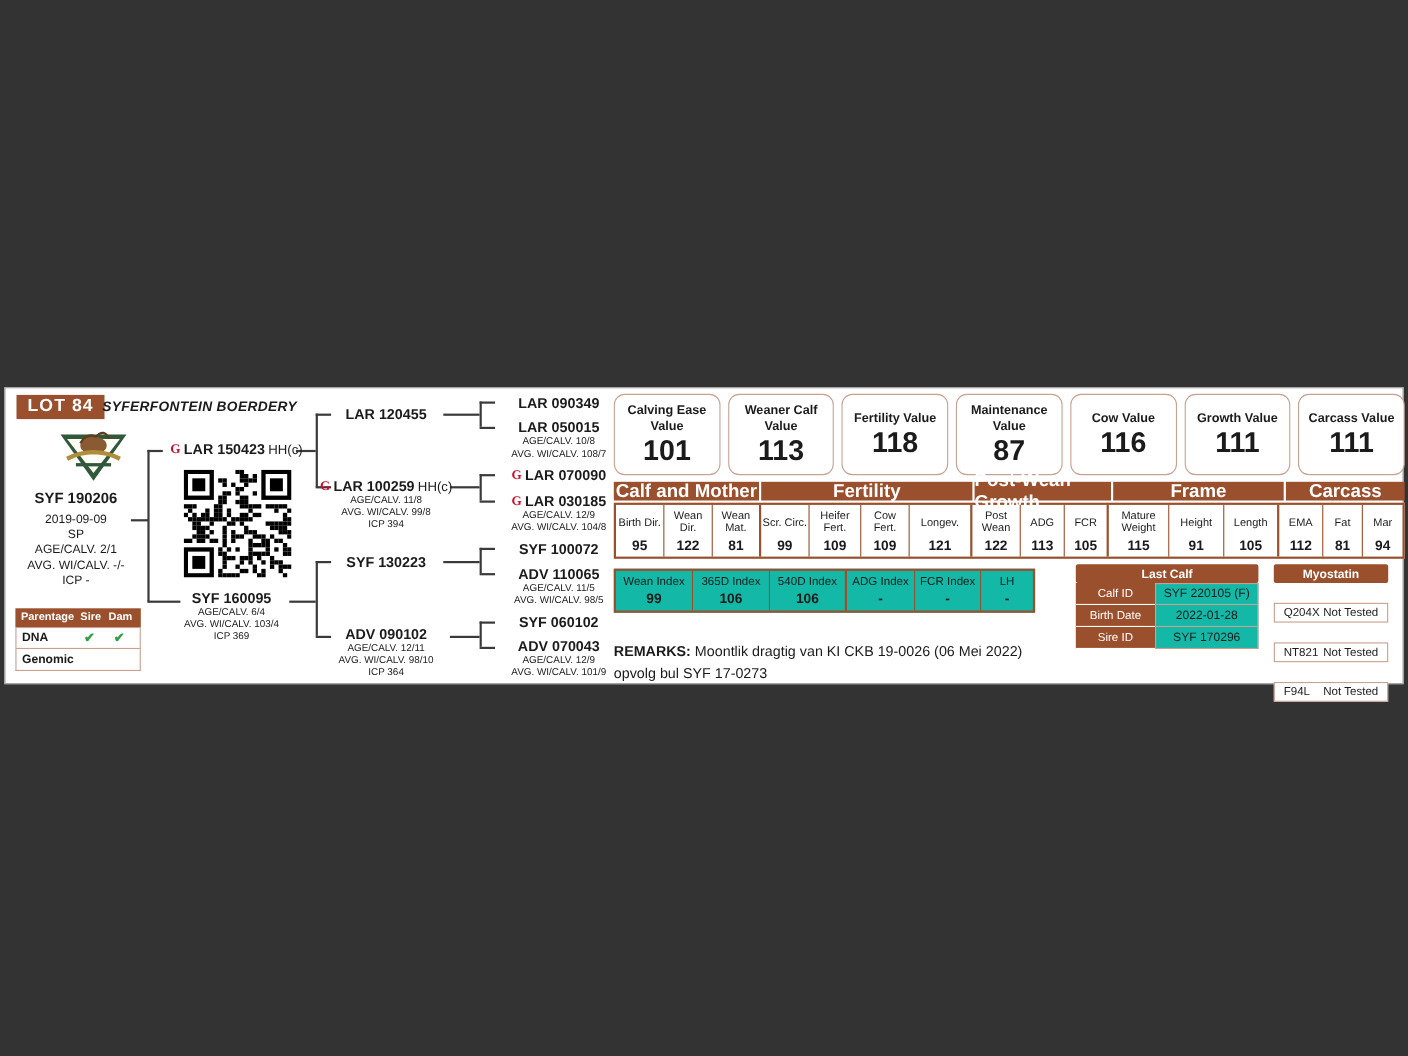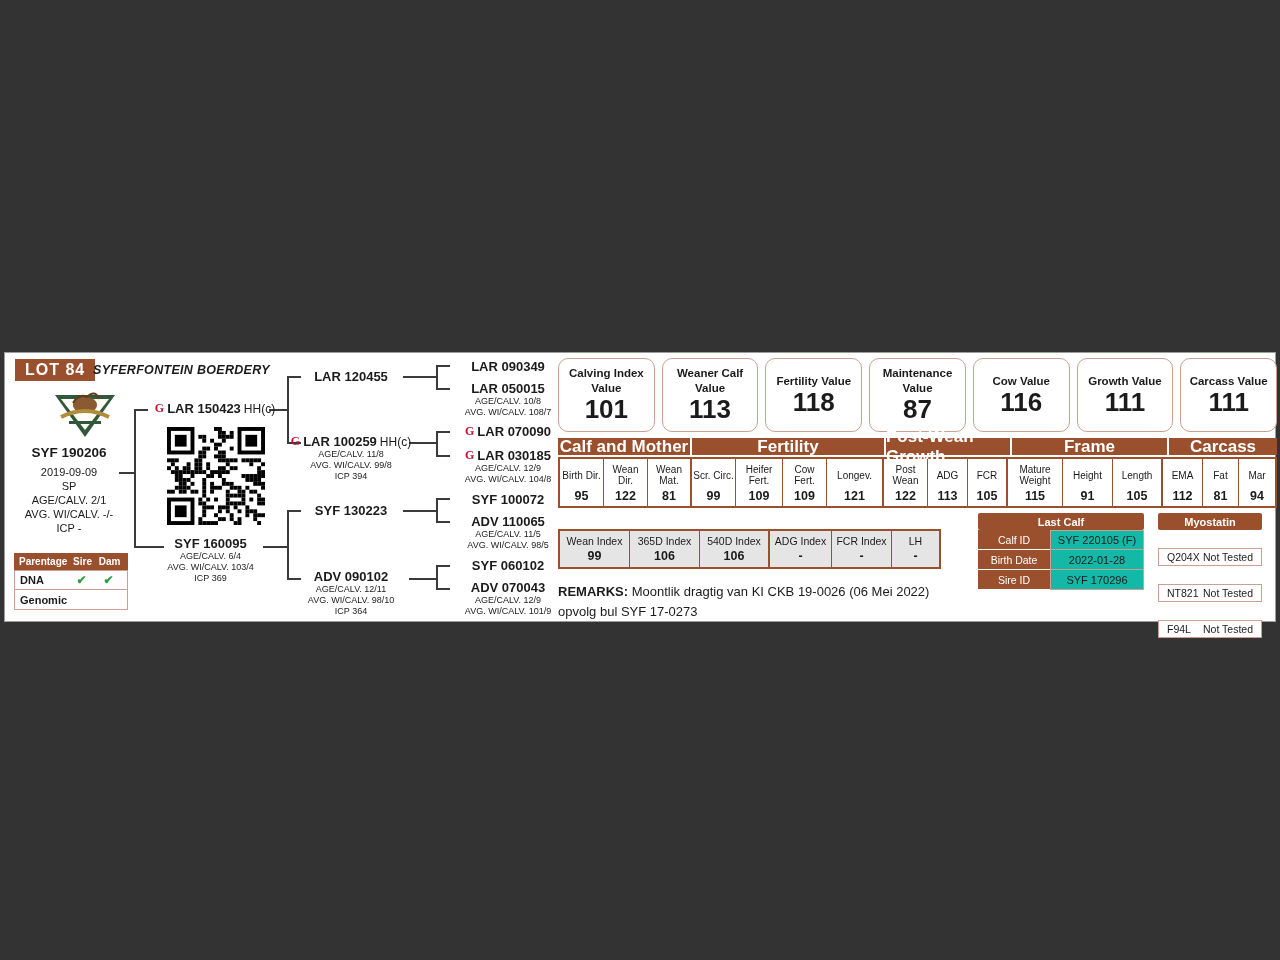--- a/index.html
+++ b/index.html
@@ -53,21 +53,21 @@
          display:flex;align-items:center;justify-content:center;box-sizing:border-box;}
   .ebv-body{display:flex;border:2px solid #9a4f2d;box-sizing:border-box;background:#fff;}
   .ec{border-right:1px solid #9a4f2d;box-sizing:border-box;flex-shrink:0;}
   .ec.ge{border-right:2px solid #9a4f2d;}
   .ec.last{border-right:none;flex:1;}
   .el{height:28px;display:flex;align-items:center;justify-content:center;text-align:center;
       font-size:10px;line-height:11px;padding-top:2px;}
   .ev{height:17px;text-align:center;font-size:12.5px;font-weight:bold;}
 
   
-  .idx{position:absolute;left:553px;top:176px;display:flex;border:2px solid #9a4f2d;background:#e5e5e5;}
+  .idx{position:absolute;left:553px;top:164px;display:flex;border:2px solid #9a4f2d;background:#14b8a6;}
   .ic{border-right:1px solid #9a4f2d;box-sizing:border-box;text-align:center;}
   .ic.ge{border-right:2px solid #9a4f2d;}
   .ic.last{border-right:none;}
   .il{font-size:10.5px;margin-top:4px;}
   .iv{font-size:12.5px;font-weight:bold;margin:2px 0 4px;}
 
   .hdrbar{background:#9a4f2d;color:#fff;height:17px;font-size:11px;font-weight:bold;
           display:flex;align-items:center;justify-content:center;border-radius:2px;}
   .lc{position:absolute;left:973px;top:160px;width:166px;}
   .lc-row{display:flex;height:20px;}
@@ -458,21 +458,21 @@
     <div class="pid">SYF 060102</div>
   </div>
   <div class="pedblock" style="left:446px;top:227px;width:114px">
     <div class="pid">ADV 070043</div>
     <div class="pdet">AGE/CALV. 12/9</div>
     <div class="pdet">AVG. WI/CALV. 101/9</div>
   </div>
 
   <div class="vrow">
     <div class="vbox">
-      <div class="vlabel">Calving Index Value</div>
+      <div class="vlabel">Calving Ease Value</div>
       <div class="vnum">101</div>
     </div>
     <div class="vbox">
       <div class="vlabel">Weaner Calf Value</div>
       <div class="vnum">113</div>
     </div>
     <div class="vbox">
       <div class="vlabel">Fertility Value</div>
       <div class="vnum">118</div>
     </div>

